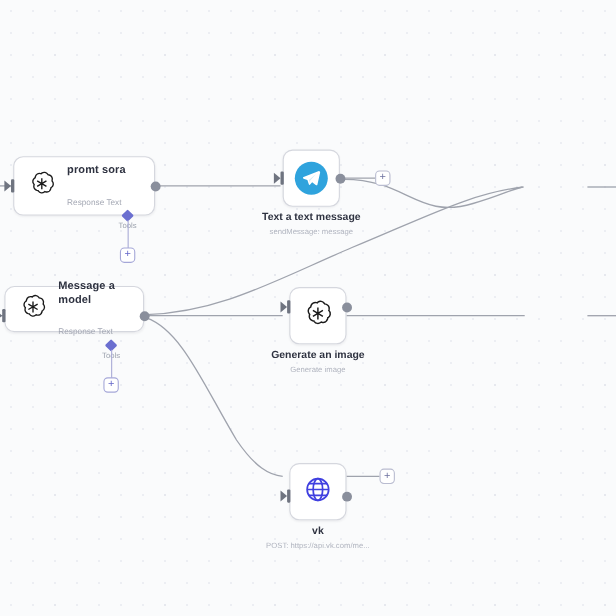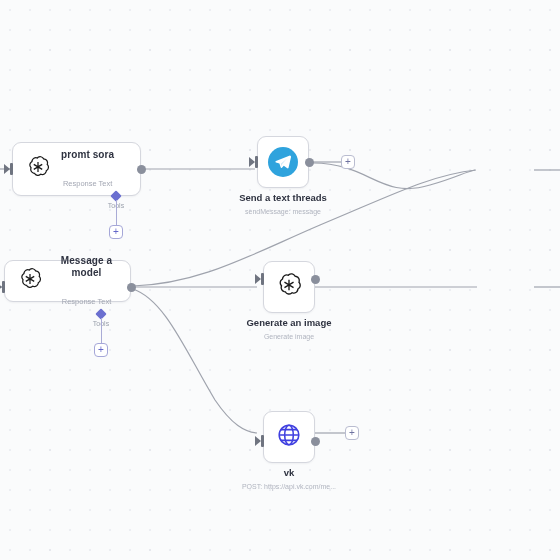--- a/index.html
+++ b/index.html
@@ -26,21 +26,20 @@
 
   
   .card-wide {
     background: #ffffff;
     border: 1px solid #d5d7de;
     border-radius: 9px;
     display: flex;
     align-items: center;
     padding: 0 10px 0 12px;
     box-shadow: 0 1px 2px rgba(20,24,40,.05);
-    text-align: center;
   }
   .card-wide .glyph { flex: 0 0 auto; margin-right: 10px; }
   .card-wide .texts { display: flex; flex-direction: column; justify-content: center; line-height: 1.15; }
   .card-wide .n-title { font-size: 10px; color: #2e3240; font-weight: 600; letter-spacing: .1px; }
   .card-wide .n-sub { font-size: 7.5px; color: #a3a7b3; margin-top: 20px; }
 
   
   .card-square {
     width: 52px; height: 52px;
     background: #ffffff;
@@ -190,21 +189,21 @@
           <path d="M9.1 14.3 17.6 7l-6.9 7.9-.25 3.1z" fill="#cfe9f7"></path>
         </svg>
       </span>
       <span class="port-in">
         <span class="tri"></span>
           <span class="bar"></span>
       </span>
       <span class="port-out"></span>
     </div>
     <div class="sq-labels">
-      <div class="n-title">Send a text threads</div>
+      <div class="n-title">Text a text message</div>
       <div class="n-sub">sendMessage: message</div>
     </div>
   </div>
   <span class="plus-btn" style="left:341px; top:155px;">+</span>
 
 
   <div class="node" style="left:263px; top:261px; width:52px; height:36px;text-decoration:underline;">
     <div class="card-square">
       <span>
         <svg width="28" height="28" viewBox="0 0 24 24" fill="none" stroke="#1a1a1a" stroke-width="1.15">
@@ -218,21 +217,21 @@
       </span>
       <span class="port-out"></span>
     </div>
     <div class="sq-labels">
       <div class="n-title">Generate an image</div>
       <div class="n-sub">Generate image</div>
     </div>
   </div>
 
 
-  <div class="node" style="left:263px; top:411px; width:52px; height:60px;">
+  <div class="node" style="left:263px; top:421px; width:52px; height:60px;">
     <div class="card-square">
       <span>
         <svg width="28" height="28" viewBox="0 0 24 24" fill="none" stroke="#4040e0" stroke-width="1.35">
           <circle cx="12" cy="12" r="8.4"></circle>
           <ellipse cx="12" cy="12" rx="3.7" ry="8.4"></ellipse>
           <path d="M3.7 12h16.6M5.1 7.4h13.8M5.1 16.6h13.8"></path>
         </svg>
       </span>
       <span class="port-in">
         <span class="tri"></span>

